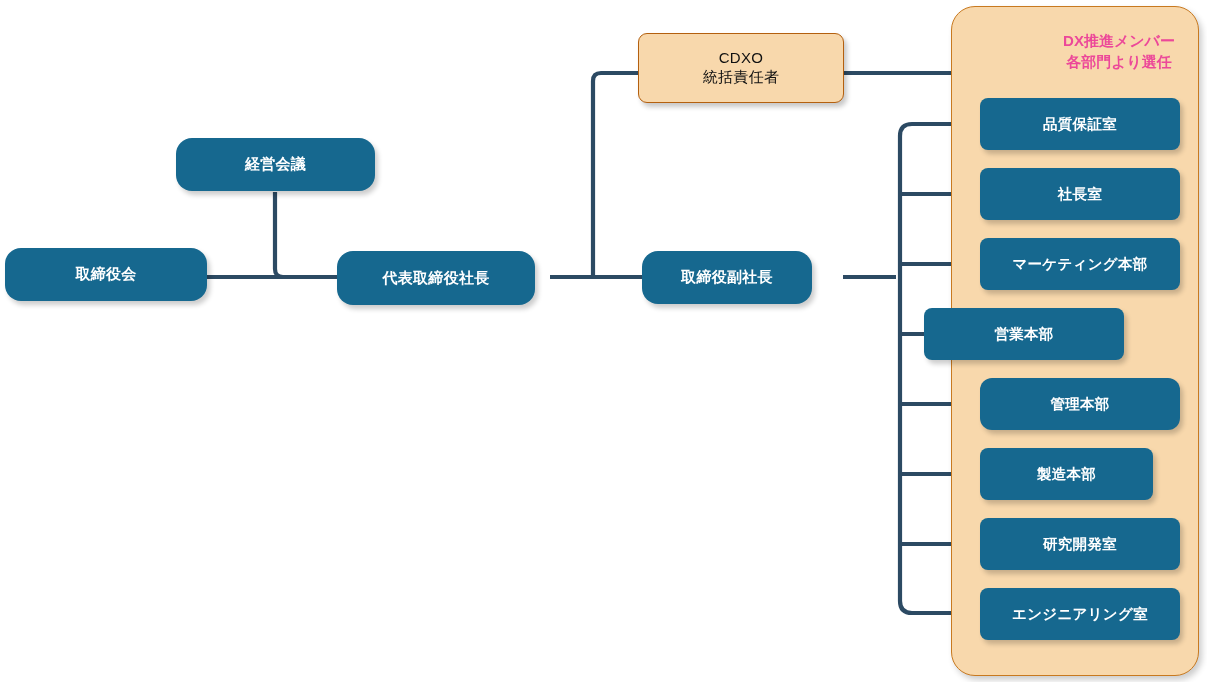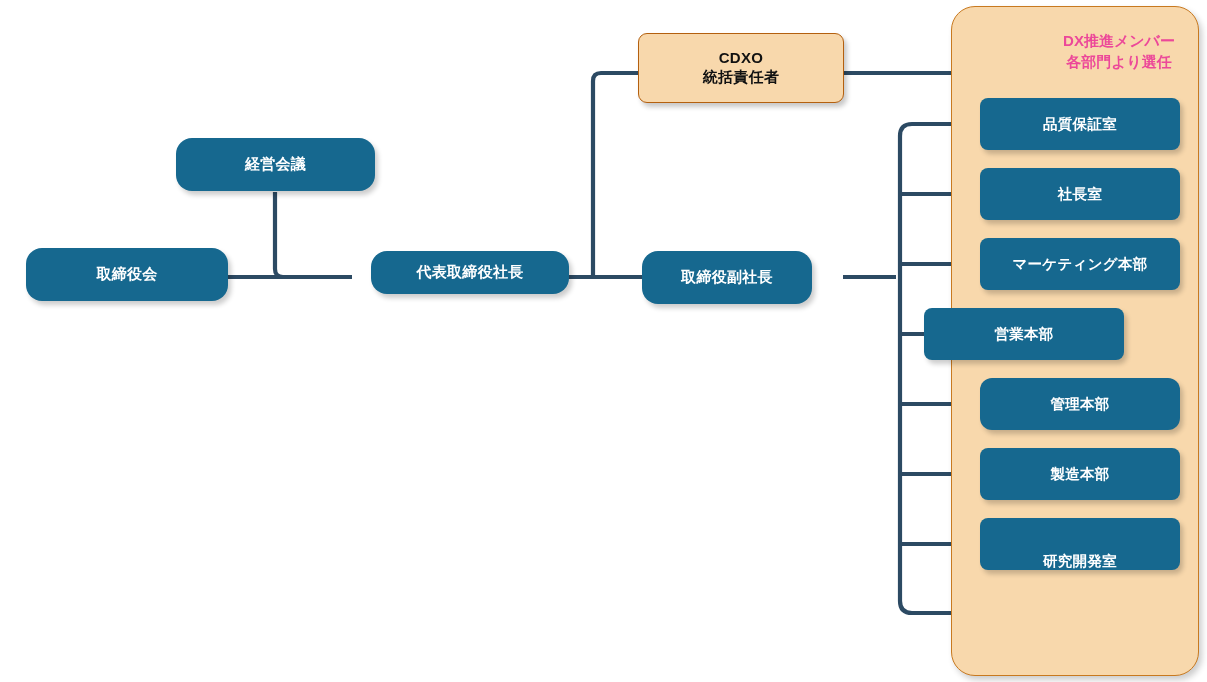--- a/index.html
+++ b/index.html
@@ -40,21 +40,21 @@
     letter-spacing: 0.3px;
     line-height: 1.25;
     box-shadow: 3px 4px 5px rgba(0,0,0,0.20);
     z-index: 3;
   }
   .node.accent {
     background: #f8d8ac;
     color: #111111;
     border: 1.6px solid #b4600f;
     border-radius: 9px;
-    font-weight: bold;
+    font-weight: normal;
     box-shadow: 3px 4px 5px rgba(0,0,0,0.22);
   }
   .node.dept {
     font-size: 14.5px;
     border-radius: 8px;
   }
   #dx-panel {
     position: absolute;
     left: 951px;
     top: 6px;
@@ -110,29 +110,29 @@
       <path d="M 900 404 L 980 404"></path>
       <path d="M 900 474 L 980 474"></path>
       <path d="M 900 544 L 980 544"></path>
     </g>
   </svg>
 
   <div id="dx-panel"></div>
   <div id="dx-panel-title">DX推進メンバー
 各部門より選任</div>
 
-  <div class="node" style="left:5px; top:248px; width:202px; height:53px;margin-left:21px;">
+  <div class="node" style="left:5px; top:248px; width:202px; height:53px;">
     <span>取締役会</span>
   </div>
 
   <div class="node" style="left:176px; top:138px; width:199px; height:53px;">
     <span>経営会議</span>
   </div>
 
-  <div class="node" style="left:371px; top:251px; width:198px; height:43px;">
+  <div class="node" style="left:337px; top:251px; width:198px; height:54px;">
     <span>代表取締役社長</span>
   </div>
 
   <div class="node accent" style="left:638px; top:33px; width:206px; height:70px;">
     <span style="white-space:pre-line;">CDXO
 統括責任者</span>
   </div>
 
   <div class="node" style="left:642px; top:251px; width:170px; height:53px;">
     <span>取締役副社長</span>
@@ -146,20 +146,23 @@
   </div>
   <div class="node dept" style="left:980px; top:168px; width:200px; height:52px;">
     <span>社長室</span>
   </div>
   <div class="node dept" style="left:924px; top:308px; width:200px; height:52px;">
     <span>営業本部</span>
   </div>
   <div class="node dept" style="left:980px; top:378px; width:200px; height:52px;border-radius:12px;">
     <span>管理本部</span>
   </div>
-  <div class="node dept" style="left:980px; top:448px; width:200px; height:52px;">
+  <div class="node dept" style="left:980px; top:448px; width:173px; height:52px;">
     <span>製造本部</span>
   </div>
-  <div class="node dept" style="left:980px; top:518px; width:200px; height:52px;align-items:flex-end;">
+  <div class="node dept" style="left:980px; top:518px; width:200px; height:52px;">
     <span>研究開発室</span>
+  </div>
+  <div class="node dept" style="left:980px; top:588px; width:200px; height:52px;">
+    <span>エンジニアリング室</span>
   </div>
 
 </div>
 
 </body></html>

